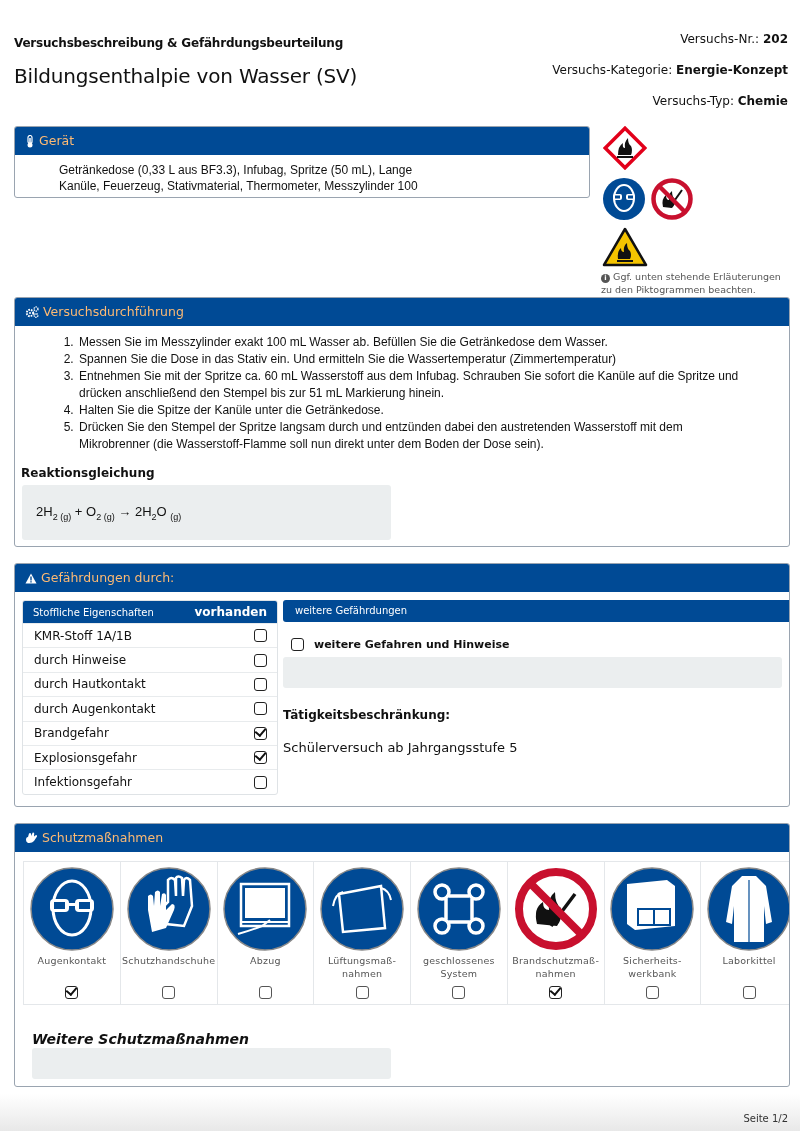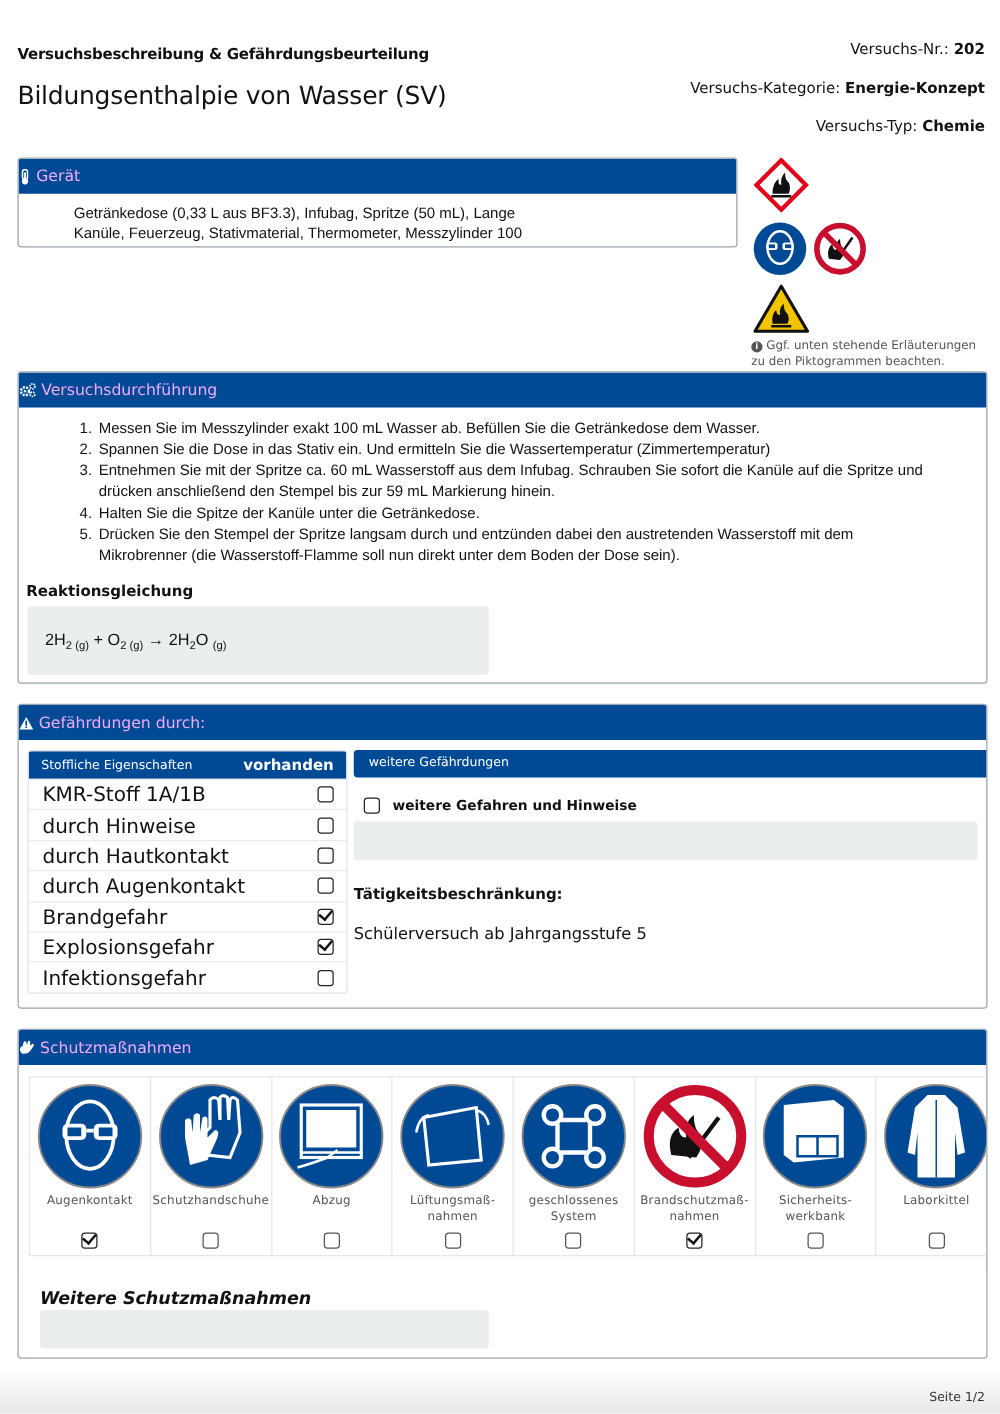--- a/index.html
+++ b/index.html
@@ -6,35 +6,35 @@
   html, body { width: 800px; height: 1131px; background: #ffffff; }
   body { position: relative; font-family: "DejaVu Sans", sans-serif; color: #111; overflow: hidden; }
   .abs { position: absolute; }
 
   .doc-kind { left: 14px; top: 36px; font-size: 12px; font-weight: bold; letter-spacing: -0.2px; }
   .doc-title { left: 14px; top: 64px; font-size: 20px; letter-spacing: -0.2px; }
   .meta { right: 12px; font-size: 12px; text-align: right; }
   .meta b { font-weight: bold; }
 
   .panel { position: absolute; border: 1px solid #9aa4b0; border-radius: 3px; background: #fff; overflow: hidden; }
-  .panel-head { background: #004a95; color: #f0abfc; font-size: 12.5px; height: 28px; line-height: 28px; display: flex; align-items: center; gap: 4px; }
+  .panel-head { background: #004a95; color: #fdba74; font-size: 12.5px; height: 28px; line-height: 28px; padding-left: 10px; display: flex; align-items: center; gap: 4px; }
   .panel-head svg { display: block; }
 
   .geraet-text { font-family: "Liberation Sans", sans-serif; font-size: 12px; line-height: 16px; padding: 7px 0 0 44px; width: 420px; }
 
   ol.steps { font-family: "Liberation Sans", sans-serif; font-size: 12px; line-height: 17px; padding: 8px 40px 0 62px; }
   ol.steps li { padding-left: 2px; }
   .sub-label { font-size: 12px; font-weight: bold; }
   .eq-box { background: #ebeeef; border-radius: 3px; font-family: "Liberation Sans", sans-serif; font-size: 13px; }
   .eq-box sub { font-size: 9px; }
 
   .tbl { position: absolute; border: 1px solid #dfe3e6; border-radius: 3px; overflow: hidden; }
   .tbl-head { background: #004a95; color: #fff; height: 22px; display: flex; justify-content: space-between; align-items: center; padding: 0 10px; font-size: 10px; }
   .tbl-head .r { font-size: 12px; font-weight: bold; }
-  .tbl-row { height: 24.4px; display: flex; justify-content: space-between; align-items: center; padding: 0 10px 0 11px; font-size: 16px; border-top: 1px solid #e8ebed; }
+  .tbl-row { height: 24.4px; display: flex; justify-content: space-between; align-items: center; padding: 0 10px 0 11px; font-size: 12px; border-top: 1px solid #e8ebed; }
   .cb { width: 13px; height: 13px; border: 1.6px solid #222; border-radius: 3px; position: relative; background: #fff; }
   .cb.checked::after { content: ""; position: absolute; left: 2px; top: -2px; width: 5px; height: 8px; border: solid #111; border-width: 0 2.6px 2.6px 0; transform: rotate(40deg); }
   .cb.light { border-color: #555; border-width: 1.3px; }
 
   .blue-bar { background: #004a95; color: #fff; font-size: 10px; border-radius: 3px; height: 22px; line-height: 22px; padding-left: 12px; }
   .grey-box { background: #ebeeef; border-radius: 3px; }
 
   .pics { position: absolute; left: 8px; top: 37px; width: 775px; height: 144px; display: flex; border: 1px solid #e4e7ea; }
   .pic { flex: 1; border-right: 1px solid #e4e7ea; display: flex; flex-direction: column; align-items: center; }
   .pic:last-child { border-right: none; }
@@ -111,21 +111,21 @@
         <circle cx="5" cy="7" r="3.2" fill="none" stroke="#fff" stroke-width="2" stroke-dasharray="1.6 1"></circle>
         <circle cx="5" cy="7" r="1" fill="#fff"></circle>
         <circle cx="11" cy="3" r="2" fill="none" stroke="#fff" stroke-width="1.4" stroke-dasharray="1.2 0.8"></circle>
         <circle cx="11" cy="9.5" r="1.8" fill="none" stroke="#fff" stroke-width="1.4" stroke-dasharray="1.2 0.8"></circle>
       </svg>
     <span>Versuchsdurchführung</span>
   </div>
   <ol class="steps">
     <li>Messen Sie im Messzylinder exakt 100 mL Wasser ab. Befüllen Sie die Getränkedose dem Wasser.</li>
     <li>Spannen Sie die Dose in das Stativ ein. Und ermitteln Sie die Wassertemperatur (Zimmertemperatur)</li>
-    <li>Entnehmen Sie mit der Spritze ca. 60 mL Wasserstoff aus dem Infubag. Schrauben Sie sofort die Kanüle auf die Spritze und drücken anschließend den Stempel bis zur 59 mL Markierung hinein.</li>
+    <li>Entnehmen Sie mit der Spritze ca. 60 mL Wasserstoff aus dem Infubag. Schrauben Sie sofort die Kanüle auf die Spritze und drücken anschließend den Stempel bis zur 51 mL Markierung hinein.</li>
     <li>Halten Sie die Spitze der Kanüle unter die Getränkedose.</li>
     <li>Drücken Sie den Stempel der Spritze langsam durch und entzünden dabei den austretenden Wasserstoff mit dem Mikrobrenner (die Wasserstoff-Flamme soll nun direkt unter dem Boden der Dose sein).</li>
   </ol>
   <div class="abs sub-label" style="left:6px; top:168px;">Reaktionsgleichung</div>
   <div class="abs eq-box" style="left:7px; top:187px; width:369px; height:55px; padding:19px 0 0 14px;">
     <span>2H</span><sub>2</sub><sub> </sub><sub>(g)</sub>
     <span>+</span>
     <span>O</span><sub>2</sub><sub> </sub><sub>(g)</sub>
     <span>→</span>
     <span>2H</span><sub>2</sub><span>O</span> <sub>(g)</sub>

